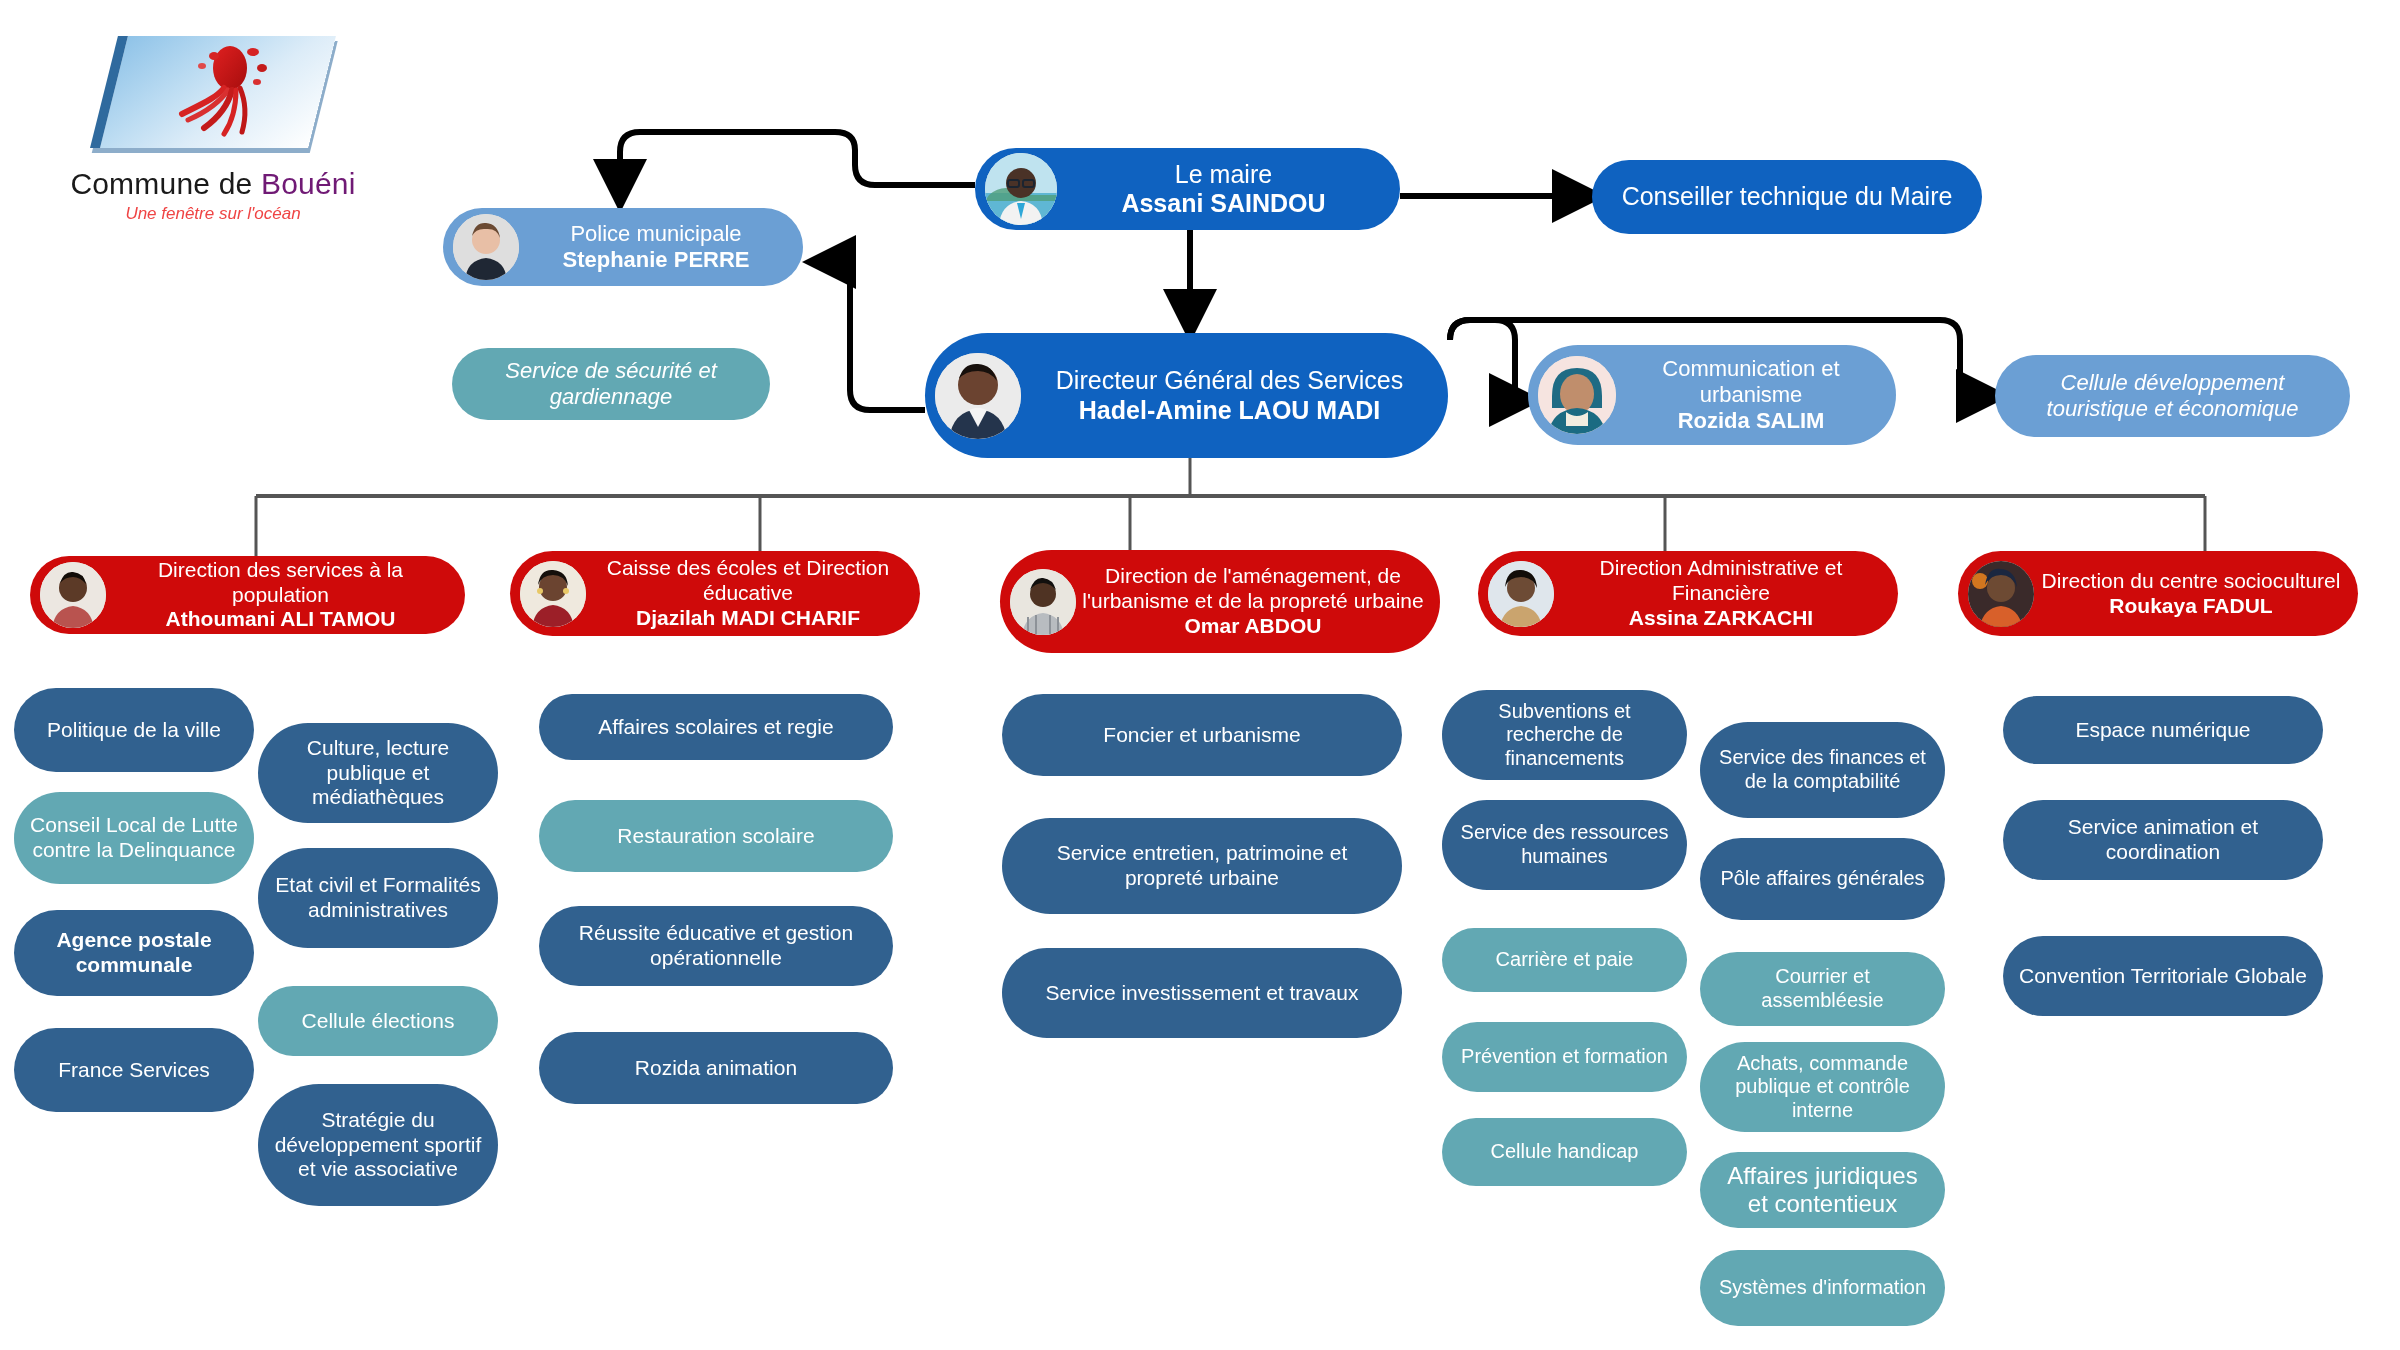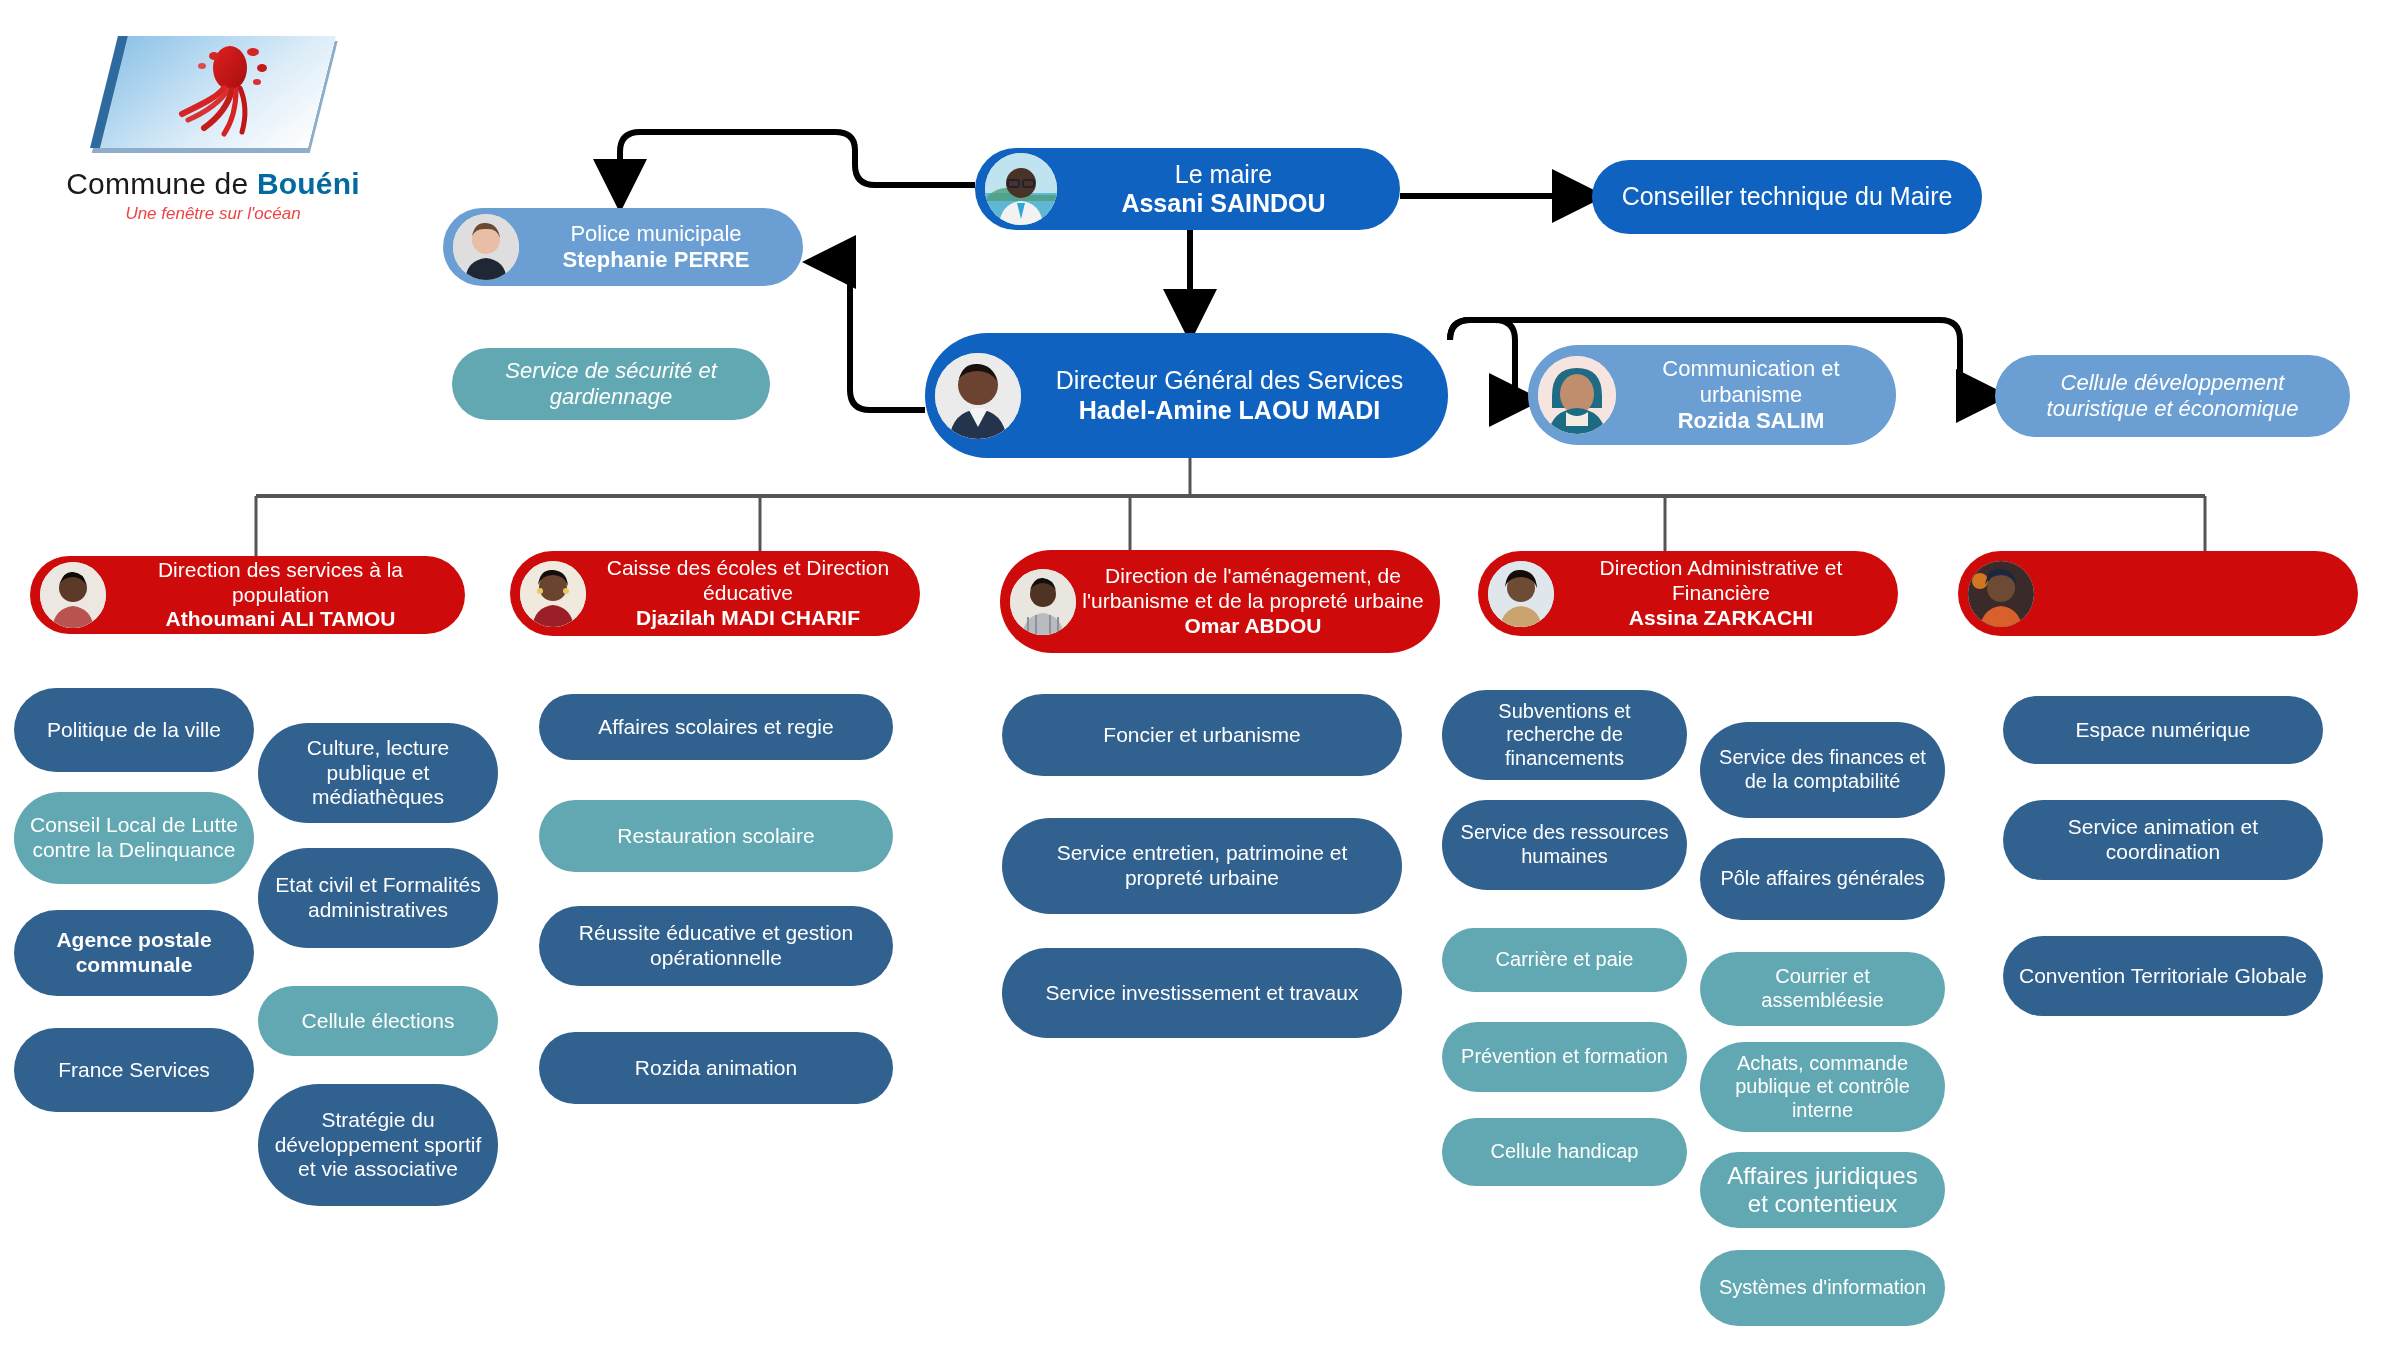--- a/index.html
+++ b/index.html
@@ -22,21 +22,21 @@
     background: linear-gradient(135deg, #8fc3e8 0%, #bcdcf2 35%, #dcecf8 60%, #ffffff 100%);
     transform: skewX(-14deg);
     border-left: 10px solid #2f6a9e;
     box-shadow: 3px 5px 0 rgba(47,106,158,.55);
   }
   .logo-octo { position: absolute; left: 60px; top: 12px; }
   .logo-title {
     font-size: 30px; color: #1a1a1a; letter-spacing: .2px;
     margin-top: 12px; white-space: nowrap;
   }
-  .logo-title b { font-weight: 700; color: #0369a1; }
+  .logo-title b { font-weight: 400; color: #701a75; }
   .logo-sub {
     font-size: 17px; color: #ef4444; font-style: italic; margin-top: 3px;
   }
 
   
   .node {
     position: absolute;
     display: flex; align-items: center;
     color: #ffffff;
     border-radius: 999px;
@@ -358,20 +358,24 @@
   <div class="node c-red" style="left:1958px; top:551px; width:400px; height:85px; font-size:21px;">
     <div class="avatar" style="width:66px;height:66px;">
       <svg viewBox="0 0 66 66">
         <rect width="66" height="66" fill="#3a2a2a"></rect>
         <circle cx="12" cy="20" r="8" fill="#d2761f"></circle>
         <circle cx="33" cy="27" r="14" fill="#6d4a33"></circle>
         <path d="M17,24 Q20,6 33,8 Q47,9 49,26 Q44,14 33,14 Q22,14 17,24 Z" fill="#1b2740"></path>
         <path d="M12,66 Q15,47 33,45 Q51,47 54,66 Z" fill="#d8602a"></path>
       </svg>
     </div>
+    <span class="label">
+      <span class="role">Direction du centre socioculturel</span>
+      <span class="person">Roukaya FADUL</span>
+    </span>
   </div>
 
   <div class="node c-dblue" style="left:2003px; top:696px; width:320px; height:68px; font-size:21px; justify-content:center;">
     <span class="label">Espace numérique</span>
   </div>
   <div class="node c-dblue" style="left:2003px; top:800px; width:320px; height:80px; font-size:21px; justify-content:center;">
     <span class="label">Service animation et coordination</span>
   </div>
   <div class="node c-dblue" style="left:2003px; top:936px; width:320px; height:80px; font-size:21px; justify-content:center;">
     <span class="label">Convention Territoriale Globale</span>

